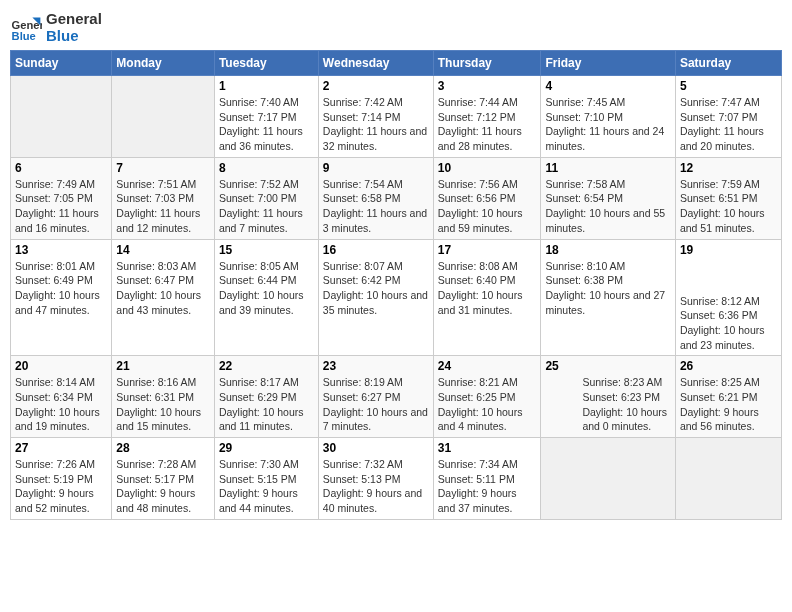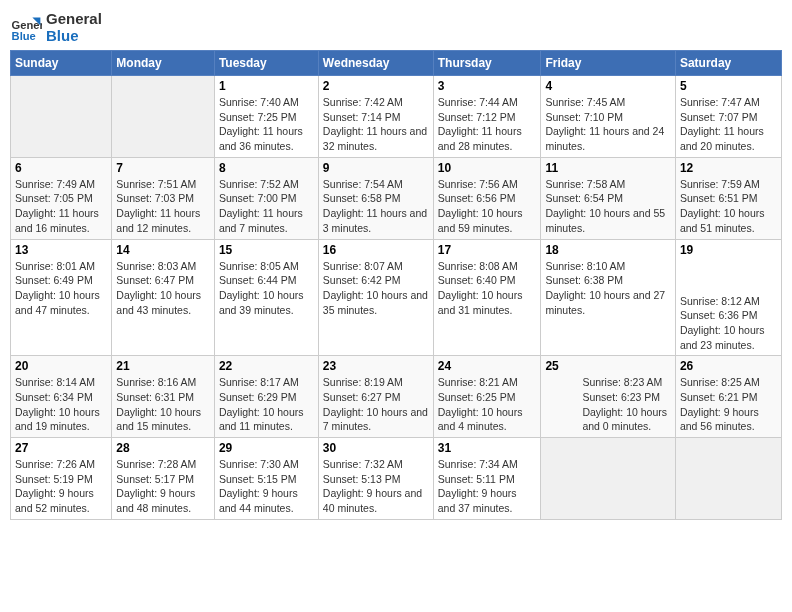--- a/index.html
+++ b/index.html
@@ -104,21 +104,21 @@
         <th>Saturday</th>
       </tr>
   </thead>
   <tbody id="calendar-body">
       <tr>
         <td class="empty"></td>
         <td class="empty"></td>
         <td>
           <span class="day-num">1</span>
           <div class="day-info" style="white-space: pre-line;">Sunrise: 7:40 AM
-Sunset: 7:25 PM
+Sunset: 7:17 PM
 Daylight: 11 hours and 36 minutes.</div>
         </td>
         <td>
           <span class="day-num">2</span>
           <div class="day-info" style="white-space: pre-line;">Sunrise: 7:42 AM
 Sunset: 7:14 PM
 Daylight: 11 hours and 32 minutes.</div>
         </td>
         <td>
           <span class="day-num">3</span>

